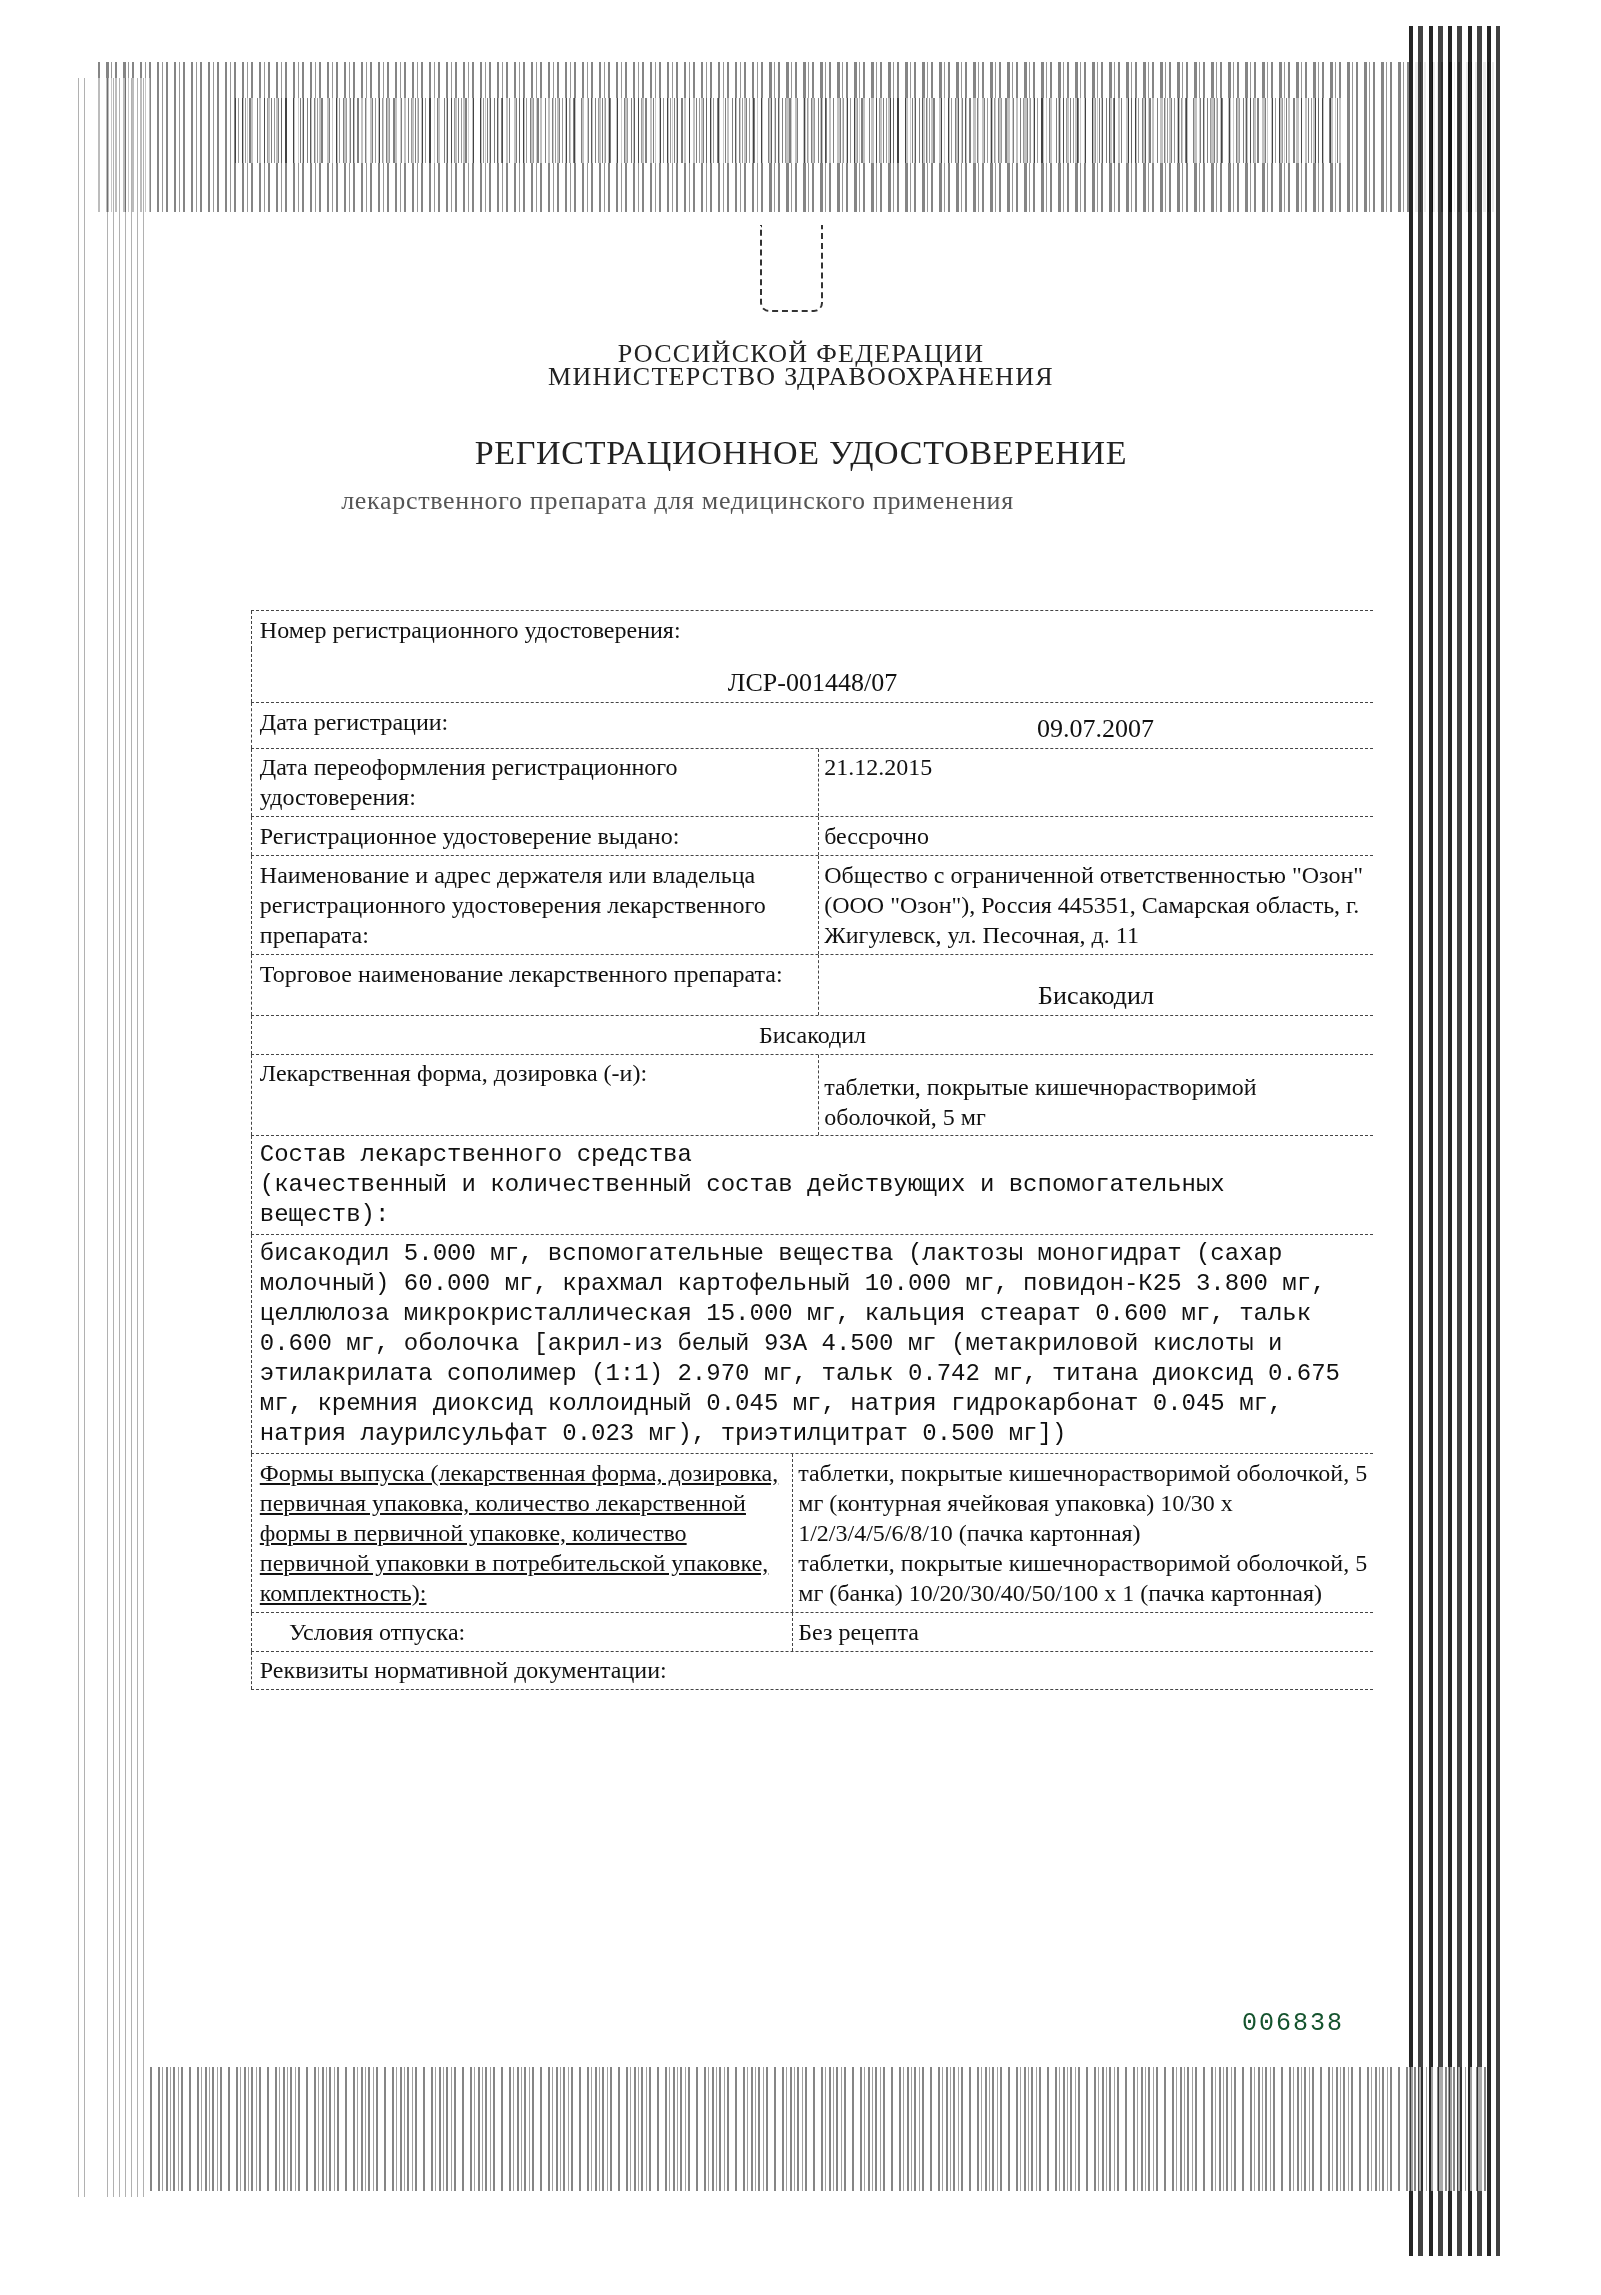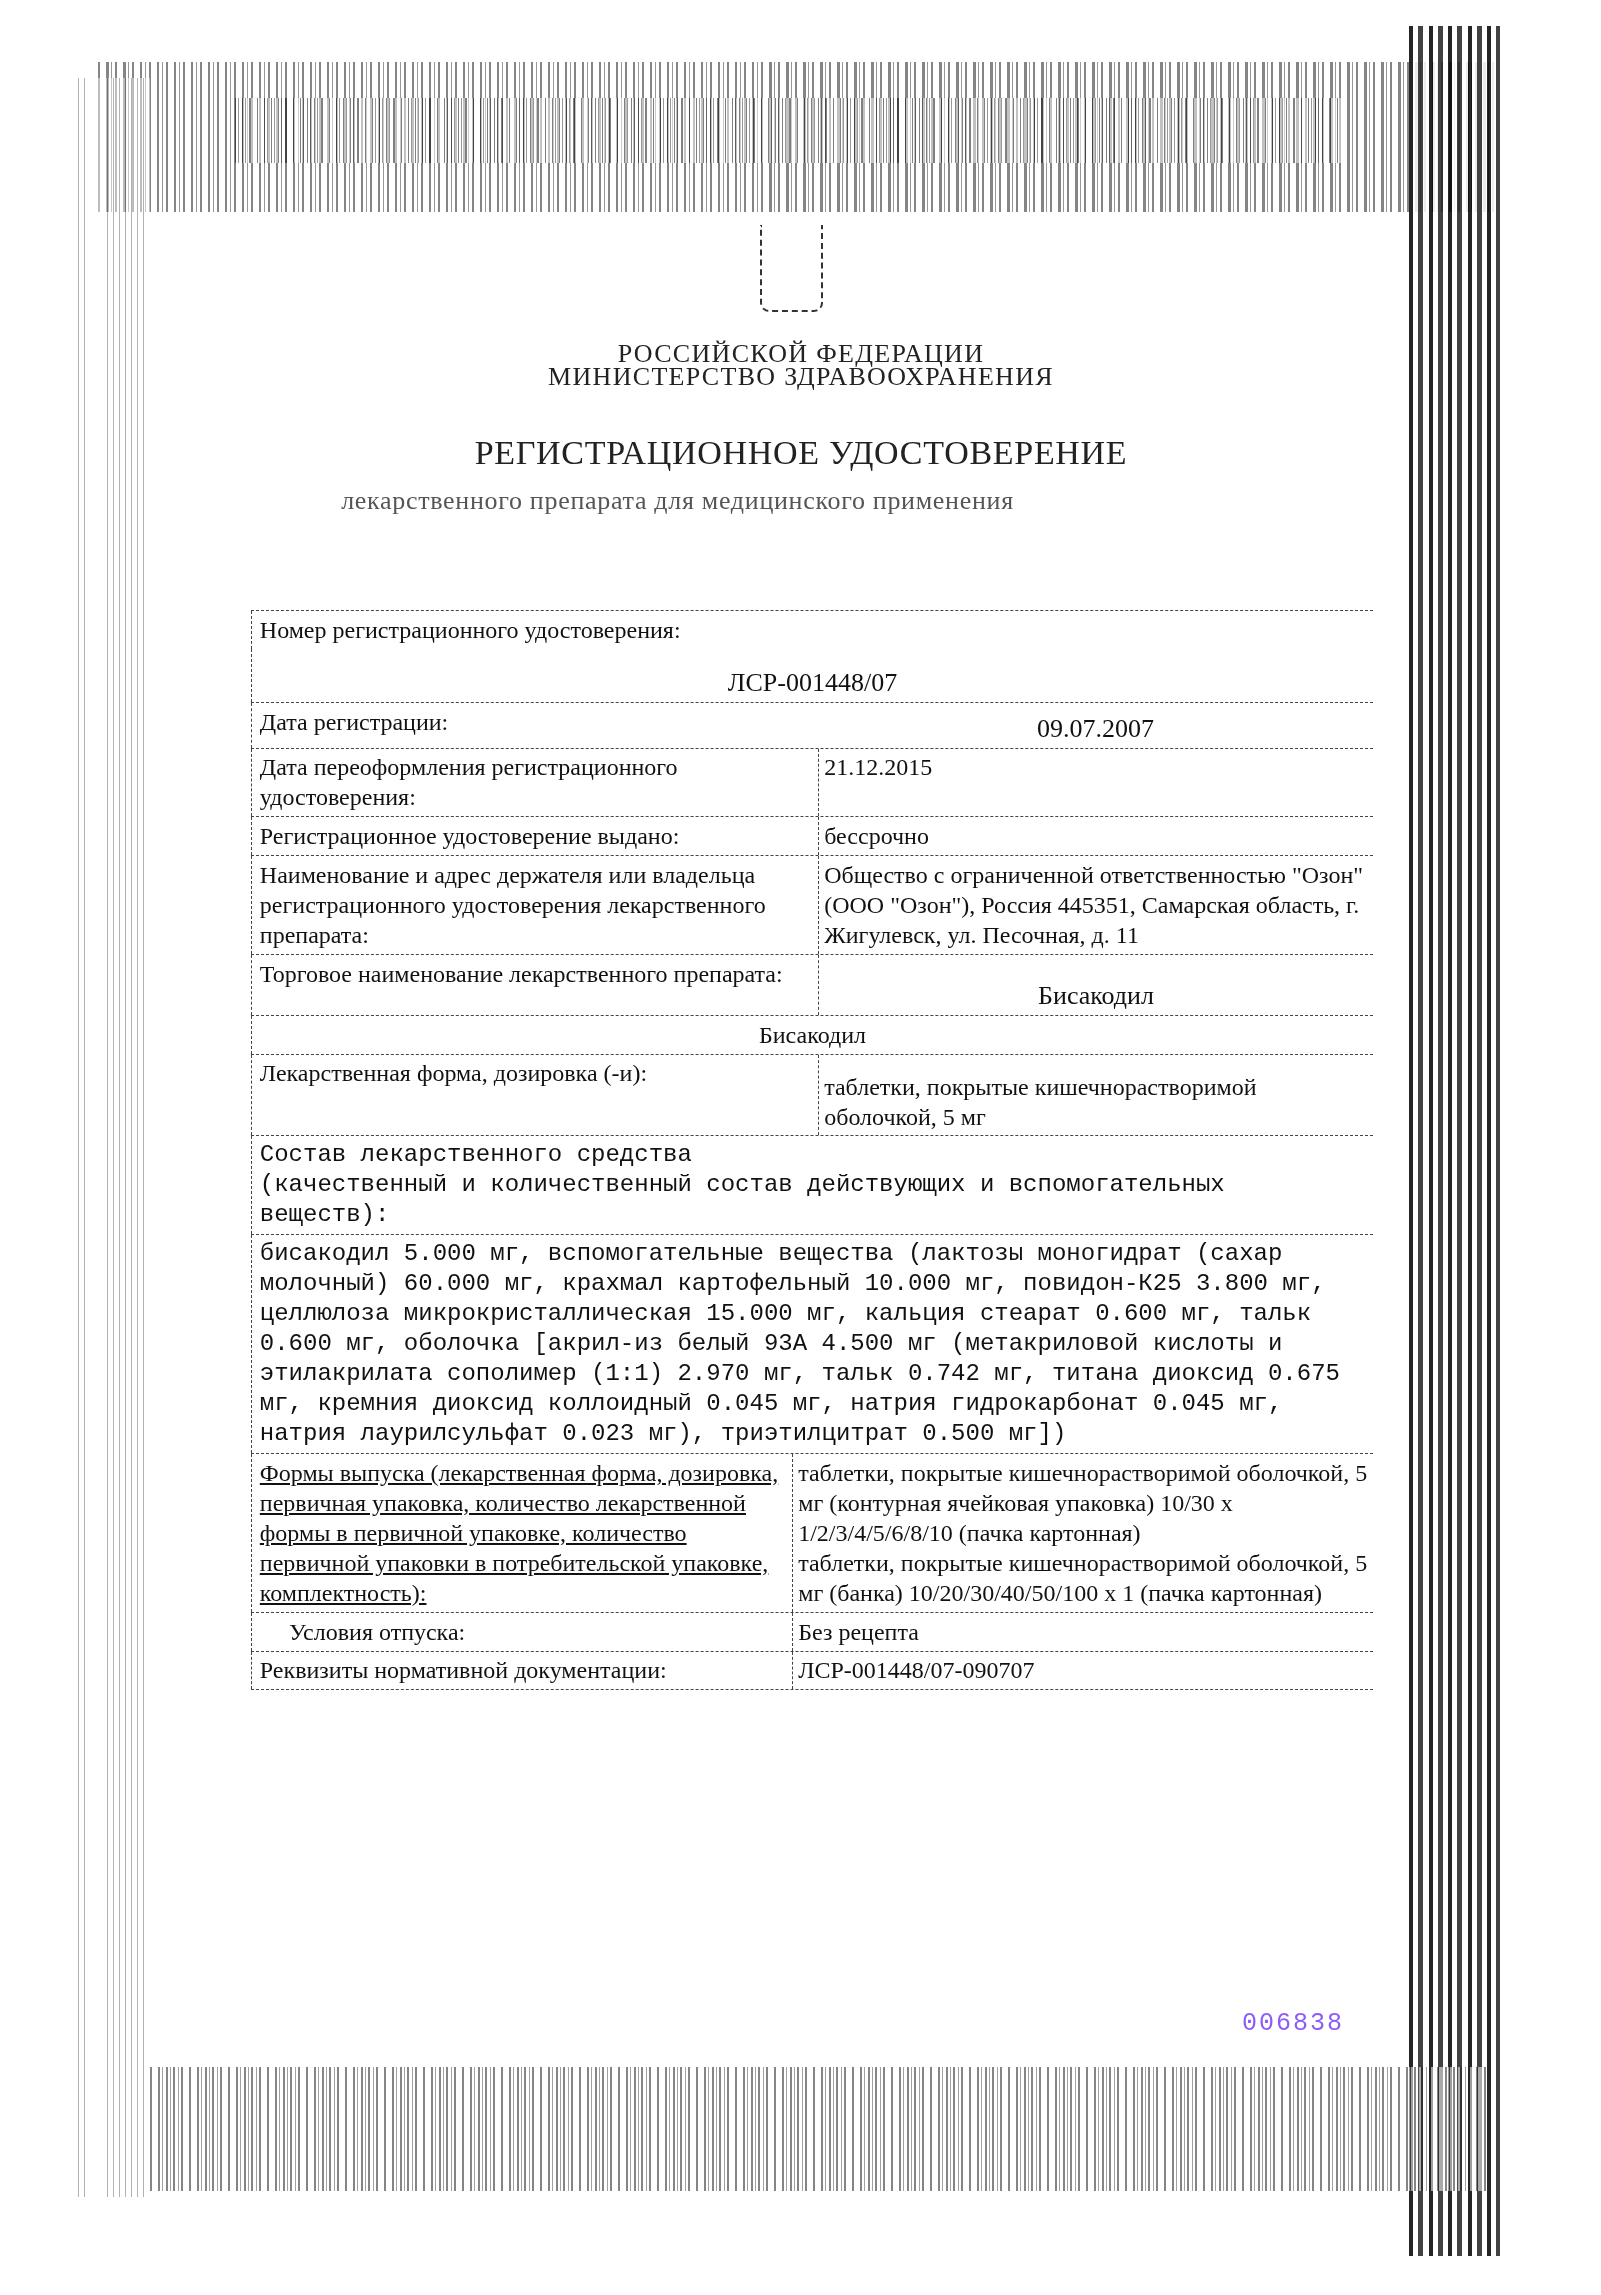--- a/index.html
+++ b/index.html
@@ -32,21 +32,21 @@
   .doc-subtitle{position:absolute;left:0;width:1355px;top:486px;text-align:center;font-size:26px;color:#555;letter-spacing:0.7px;}
 
   .table{position:absolute;left:251px;top:610px;width:1122px;font-size:24px;line-height:30px;}
   .row{display:flex;border-bottom:1.3px dashed #444;}
   .row:first-child{border-top:1.3px dashed #444;}
   .cell-label{width:567px;padding:3.9px 5.2px 3.9px 7.8px;border-left:1.3px dashed #444;box-sizing:border-box;}
   .cell-value{flex:1;padding:3.9px 5.2px;border-left:1.3px dashed #444;box-sizing:border-box;}
   .cell-value.center{text-align:center;}
   .cell-full{flex:1;padding:3.9px 5.2px 3.9px 7.8px;border-left:1.3px dashed #444;box-sizing:border-box;font-family:Liberation Mono, monospace;}
   .row.tall .cell-value{display:flex;align-items:center;justify-content:center;}
-  .serial{position:absolute;left:1242px;top:2009px;font-size:25px;font-family:"Liberation Mono",monospace;color:#8b5cf6;letter-spacing:2px;}
+  .serial{position:absolute;left:1242px;top:2009px;font-size:25px;font-family:"Liberation Mono",monospace;color:#14532d;letter-spacing:2px;}
 </style>
 </head>
 <body>
 
 <div class="border-top"></div>
 <div class="border-top-inner"></div>
 <div class="border-left"></div>
 <div class="border-right"></div>
 <div class="border-bottom"></div>
 
@@ -103,18 +103,17 @@
       <div>таблетки, покрытые кишечнорастворимой оболочкой, 5 мг (контурная ячейковая упаковка) 10/30 x 1/2/3/4/5/6/8/10 (пачка картонная)</div>
       <div>таблетки, покрытые кишечнорастворимой оболочкой, 5 мг (банка) 10/20/30/40/50/100 x 1 (пачка картонная)</div>
     </div>
   </div>
   <div class="row">
     <div class="cell-label" style="width:541px;padding-left:37px;">Условия отпуска:</div>
     <div class="cell-value">Без рецепта</div>
   </div>
   <div class="row">
     <div class="cell-label" style="width:541px;">Реквизиты нормативной документации:</div>
-    <div class="cell-value">ЛСР-001448/07-090707</div>
   </div>
 </div>
 
 <div class="serial">006838</div>
 
 
 </body></html>

